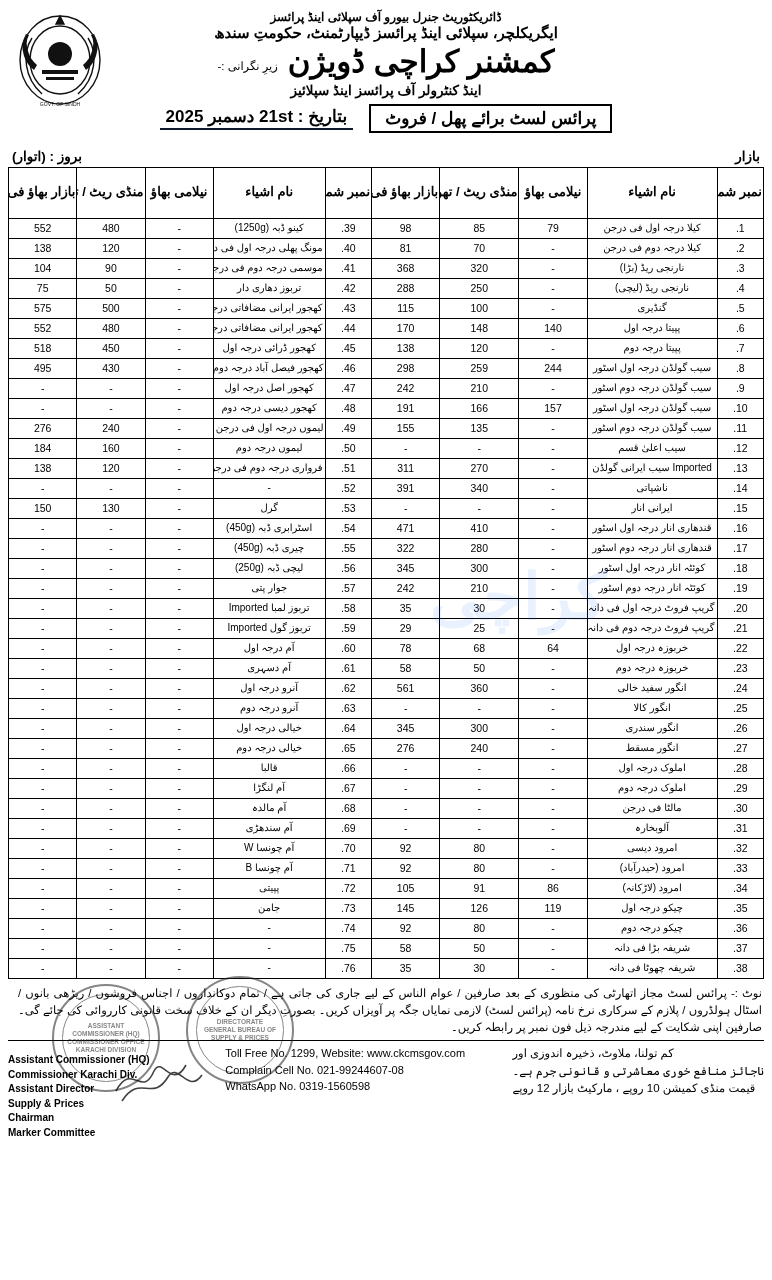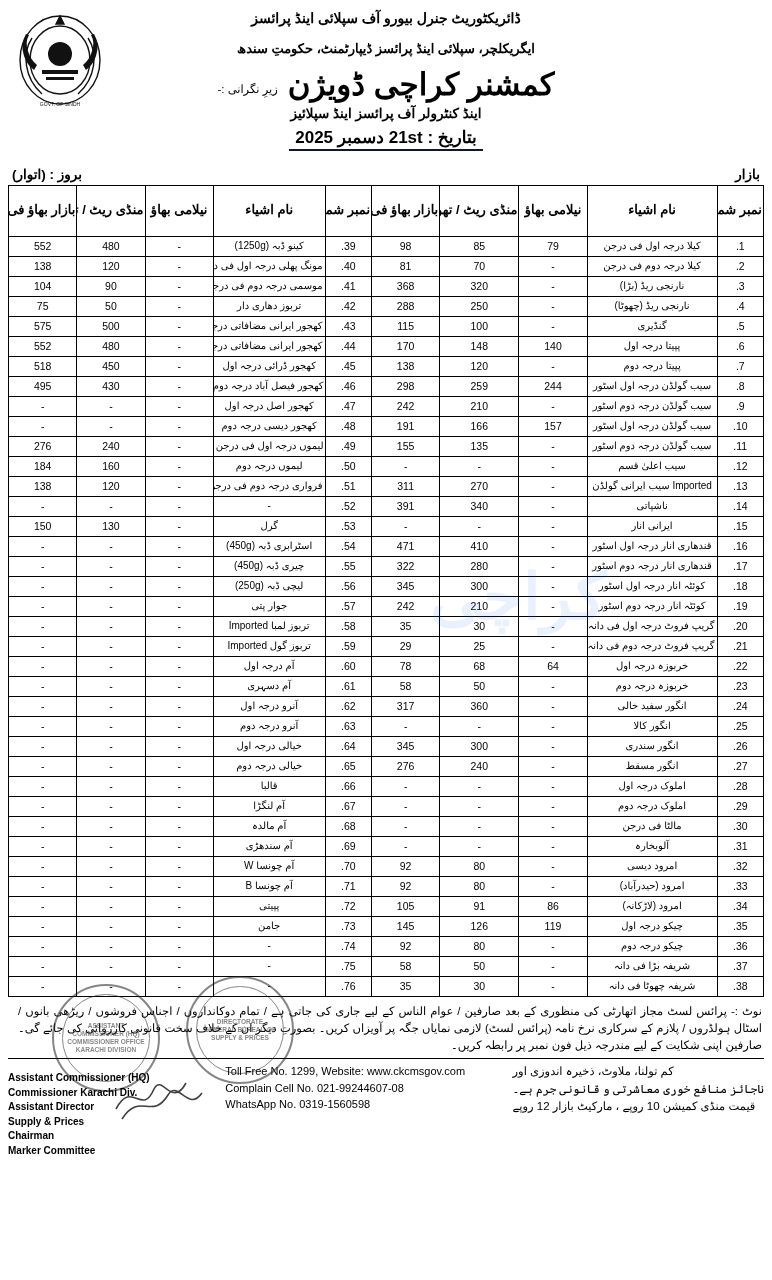--- a/index.html
+++ b/index.html
@@ -23,31 +23,31 @@
     text-align:center;
     padding:2px 0 0 0;
   }
   .crest{
     position:absolute;
     left:4px; top:2px;
     width:96px; height:104px;
   }
   .crest svg{display:block;}
   .hdr-line1{
-    font-size:14px;
+    font-size:12px;
     font-weight:bold;
     letter-spacing:0px;
     direction:rtl;
-    margin:2px 0 15px 0;
+    margin:2px 0 0 0;
   }
   .hdr-line2{
-    font-size:13px;
-    font-weight:bold;
-    direction:rtl;
-    margin:0 0 13px 0;
+    font-size:15px;
+    font-weight:bold;
+    direction:rtl;
+    margin:0 0 4px 0;
   }
   .hdr-big-row{
     display:flex;
     align-items:center;
     justify-content:center;
     direction:rtl;
     gap:10px;
     margin:2px 0 0 0;
   }
   .hdr-under{
@@ -250,20 +250,21 @@
 
     <div class="hdr-big-row">
       <div class="hdr-big">کمشنر کراچی ڈویژن</div>
       <div class="hdr-under">زیرِ نگرانی :-</div>
     </div>
 
     <div class="hdr-line3">اینڈ کنٹرولر آف پرائسز اینڈ سپلائیز</div>
   </div>
 
   <div class="title-band">
+    <div class="price-title">پرائس لسٹ برائے پھل / فروٹ</div>
     <div class="date-box">
       <span>بتاریخ :</span>
       <span>21st دسمبر 2025</span>
     </div>
   </div>
 
   <div class="sub-band">
     <div class="lft">بازار</div>
     <div class="rgt">بروز :  (اتوار)</div>
   </div>
@@ -315,21 +316,21 @@
           <td class="c-mandi">320</td>
           <td class="c-bazar">368</td>
           <td class="c-num">41.</td>
           <td class="c-name nm">موسمی درجہ دوم فی درجن</td>
           <td class="c-auc2">-</td>
           <td class="c-mandi2">90</td>
           <td class="c-bazar2">104</td>
         </tr>
         <tr>
           <td class="c-sr">4.</td>
-          <td class="c-name2 nm">نارنجی ریڈ (چھوٹا)</td>
+          <td class="c-name2 nm">نارنجی ریڈ (لیچی)</td>
           <td class="c-auc">-</td>
           <td class="c-mandi">250</td>
           <td class="c-bazar">288</td>
           <td class="c-num">42.</td>
           <td class="c-name nm">تربوز دھاری دار</td>
           <td class="c-auc2">-</td>
           <td class="c-mandi2">50</td>
           <td class="c-bazar2">75</td>
         </tr>
         <tr>
@@ -558,21 +559,21 @@
           <td class="c-name nm">آم دسہری</td>
           <td class="c-auc2">-</td>
           <td class="c-mandi2">-</td>
           <td class="c-bazar2">-</td>
         </tr>
         <tr>
           <td class="c-sr">24.</td>
           <td class="c-name2 nm">انگور سفید خالی</td>
           <td class="c-auc">-</td>
           <td class="c-mandi">360</td>
-          <td class="c-bazar">317</td>
+          <td class="c-bazar">561</td>
           <td class="c-num">62.</td>
           <td class="c-name nm">آنرو درجہ اول</td>
           <td class="c-auc2">-</td>
           <td class="c-mandi2">-</td>
           <td class="c-bazar2">-</td>
         </tr>
         <tr>
           <td class="c-sr">25.</td>
           <td class="c-name2 nm">انگور کالا</td>
           <td class="c-auc">-</td>

